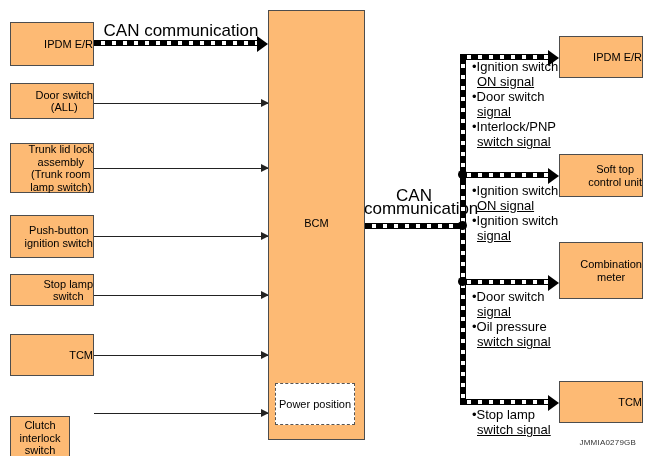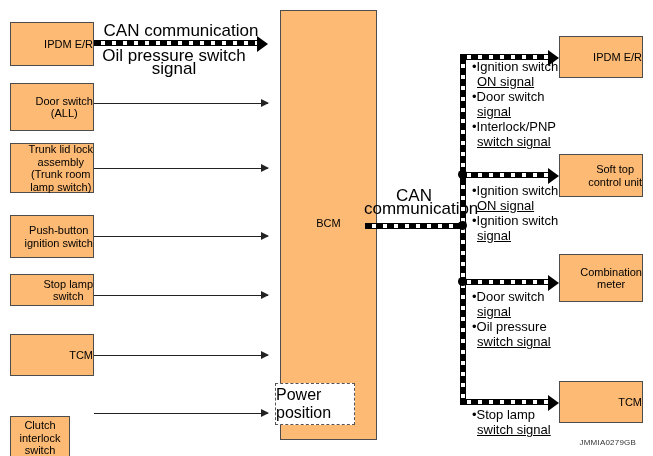--- a/index.html
+++ b/index.html
@@ -12,21 +12,21 @@
     display:flex;align-items:center;justify-content:flex-end;box-sizing:border-box;
   }
   .box span{
     display:block;white-space:pre-line;text-align:center;
     font-size:11px;line-height:12.5px;color:#000;
   }
   .dashedbox{
     position:absolute;border:1px dashed #555;background:#fff;box-sizing:border-box;
     display:flex;align-items:center;justify-content:center;
   }
-  .dashedbox span{font-size:16px;color:#000;}
+  .dashedbox span{font-size:11px;color:#000;}
   .lbl{position:absolute;font-size:17px;line-height:13px;color:#000;}
   .center{text-align:center;}
   .prewrap{white-space:pre-line;}
   
   .thin-arrow{position:absolute;height:1px;background:#222;}
   .thin-arrow::after{
     content:"";position:absolute;right:-1px;top:-4px;width:0;height:0;
     border-left:8px solid #222;border-top:4px solid transparent;border-bottom:4px solid transparent;
   }
   
@@ -51,21 +51,21 @@
   .bcm-label{position:absolute;left:0;right:0;top:206px;text-align:center;font-size:11px;}
 </style>
 </head>
 <body>
 
 <div id="stage">
 
   <div class="box" style="left:10px;top:22px;width:84px;height:44px">
     <span>IPDM E/R</span>
   </div>
-  <div class="box" style="left:10px;top:83px;width:84px;height:48px">
+  <div class="box" style="left:10px;top:83px;width:84px;height:36px">
     <span>Door switch
 (ALL)</span>
   </div>
   <div class="box" style="left:10px;top:215px;width:84px;height:43px">
     <span>Push-button
 ignition switch</span>
   </div>
   <div class="box" style="left:10px;top:143px;width:84px;height:50px">
     <span>Trunk lid lock
 assembly
@@ -79,30 +79,29 @@
   <div class="box" style="left:10px;top:334px;width:84px;height:42px">
     <span>TCM</span>
   </div>
   <div class="box" style="left:10px;top:416px;width:60px;height:44px">
     <span>Clutch
 interlock switch</span>
   </div>
 
   <div class="lbl center" style="left:94px;top:24px;width:174px">CAN communication</div>
   <div class="can-h can-arrow" style="left:94px;top:40px;width:163px"></div>
-  <div class="lbl center" style="left:80px;top:49px;width:188px">Oil pressure switch signal</div>
 
   <div class="thin-arrow" style="left:94px;top:103px;width:174px"></div>
   <div class="thin-arrow" style="left:94px;top:168px;width:174px"></div>
   <div class="thin-arrow" style="left:94px;top:236px;width:174px"></div>
   <div class="thin-arrow" style="left:94px;top:295px;width:174px"></div>
   <div class="thin-arrow" style="left:94px;top:355px;width:174px"></div>
   <div class="thin-arrow" style="left:94px;top:413px;width:174px"></div>
 
-  <div class="box" style="left:280px;top:10px;width:97px;height:430px">
+  <div class="box" style="left:268px;top:10px;width:97px;height:430px">
     <span class="bcm-label">BCM</span>
   </div>
   <div class="dashedbox" style="left:275px;top:383px;width:80px;height:42px">
     <span>Power position</span>
   </div>
 
   <div class="lbl center prewrap" style="left:364px;top:189px;width:100px">CAN
 communication</div>
   <div class="can-h" style="left:365px;top:223px;width:98px"></div>
   <div class="can-v" style="left:460px;top:54px;height:351px"></div>
@@ -144,21 +143,21 @@
     <div class="cont">switch signal</div>
   </div>
 
   <div class="box" style="left:559px;top:36px;width:84px;height:42px">
     <span>IPDM E/R</span>
   </div>
   <div class="box" style="left:559px;top:154px;width:84px;height:43px">
     <span>Soft top
 control unit</span>
   </div>
-  <div class="box" style="left:559px;top:254px;width:84px;height:48px">
+  <div class="box" style="left:559px;top:242px;width:84px;height:57px">
     <span>Combination
 meter</span>
   </div>
   <div class="box" style="left:559px;top:381px;width:84px;height:42px">
     <span>TCM</span>
   </div>
 
   <div class="figid" style="right:17px;top:438px">JMMIA0279GB</div>
 
 </div>

